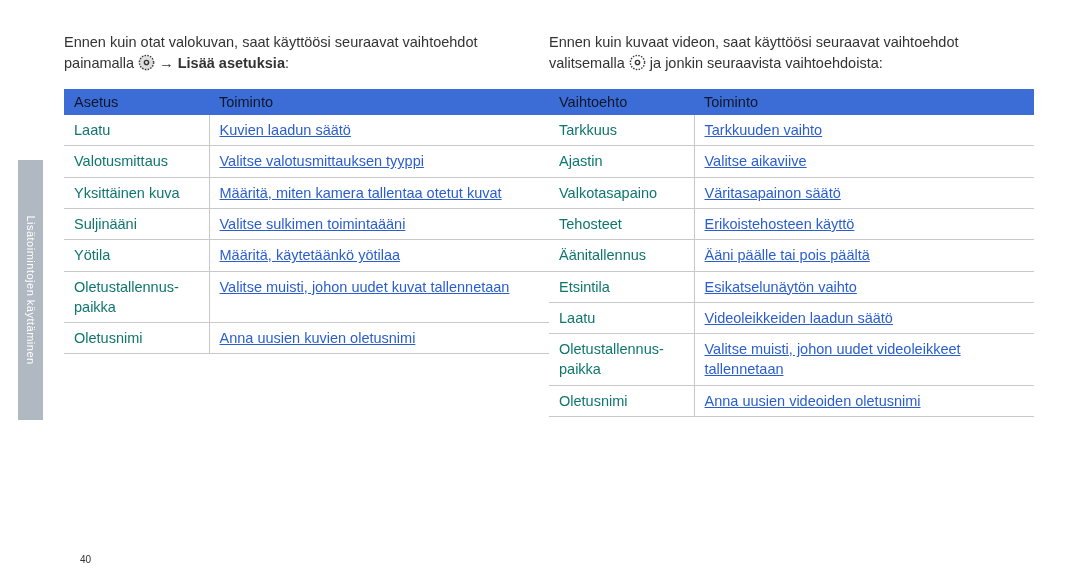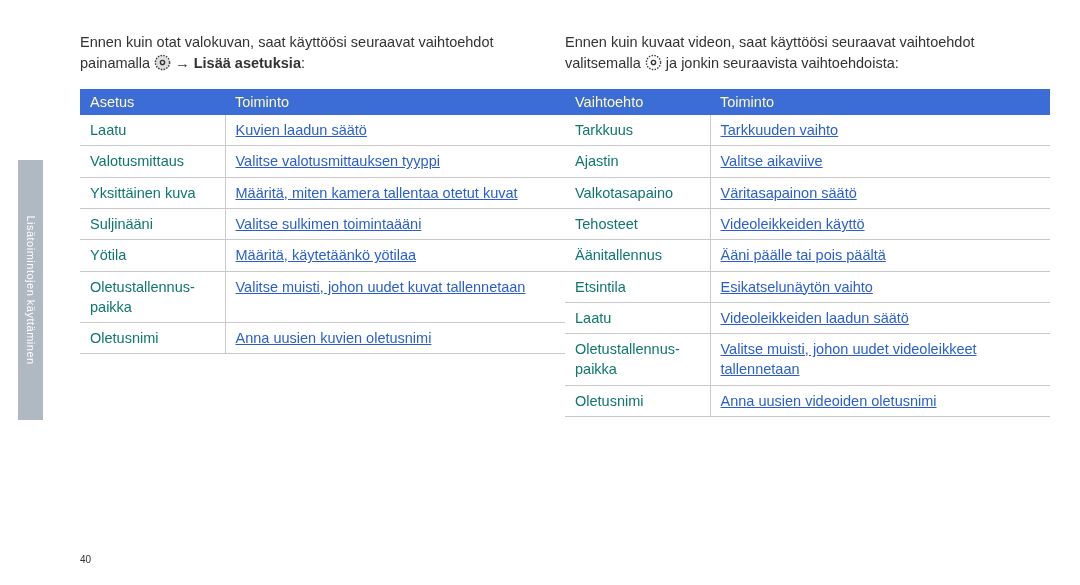--- a/index.html
+++ b/index.html
@@ -39,21 +39,21 @@
       left: 50%;
       transform: translate(-50%, -50%) rotate(90deg);
       white-space: nowrap;
       color: #fff;
       font-size: 11px;
       letter-spacing: 0.5px;
     }
     .columns {
       display: flex;
       position: absolute;
-      left: 80px;
+      left: 64px;
       top: 32px;
       width: 970px;
     }
     .col {
       flex: 1;
     }
     .intro {
       line-height: 1.45;
       margin-bottom: 12px;
       font-size: 14.5px;
@@ -62,21 +62,21 @@
     .gear-icon {
       display: inline-block;
       vertical-align: -3px;
     }
     table {
       width: 100%;
       border-collapse: collapse;
     }
     th {
       background: #3c6cd6;
-      color: #fef9c3;
+      color: #0f172a;
       font-weight: 400;
       text-align: left;
       padding: 5px 10px;
       font-size: 14.5px;
     }
     th.first { width: 145px; }
     td {
       border-bottom: 1px solid #c9c9c9;
       padding: 5px 10px;
       vertical-align: top;
@@ -192,21 +192,21 @@
           <tr>
               <td class="first">Ajastin</td>
               <td class="second">Valitse aikaviive</td>
             </tr>
           <tr>
               <td class="first">Valkotasapaino</td>
               <td class="second">Väritasapainon säätö</td>
             </tr>
           <tr>
               <td class="first">Tehosteet</td>
-              <td class="second">Videoleikkeiden käyttö</td>
+              <td class="second">Erikoistehosteen käyttö</td>
             </tr>
           <tr>
               <td class="first">Äänitallennus</td>
               <td class="second">Ääni päälle tai pois päältä</td>
             </tr>
           <tr>
               <td class="first">Etsintila</td>
               <td class="second">Esikatselunäytön vaihto</td>
             </tr>
           <tr>

